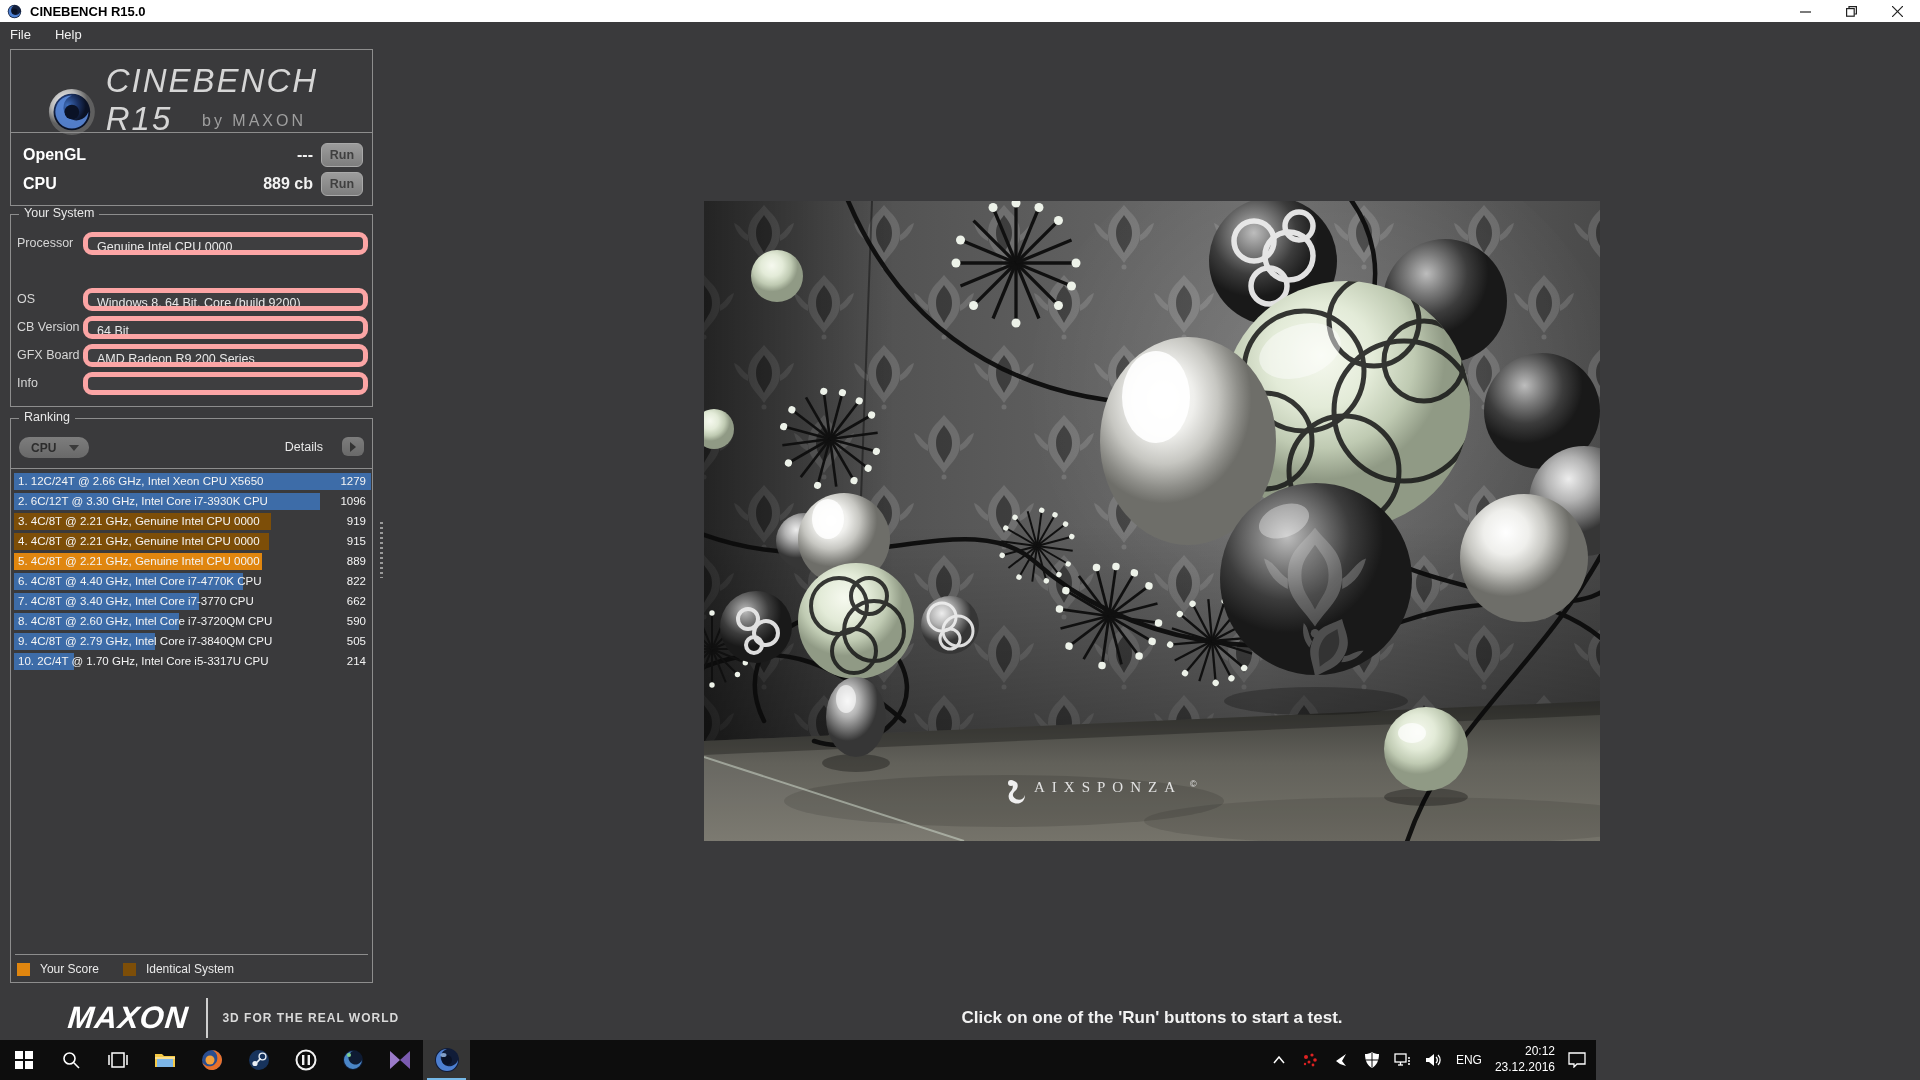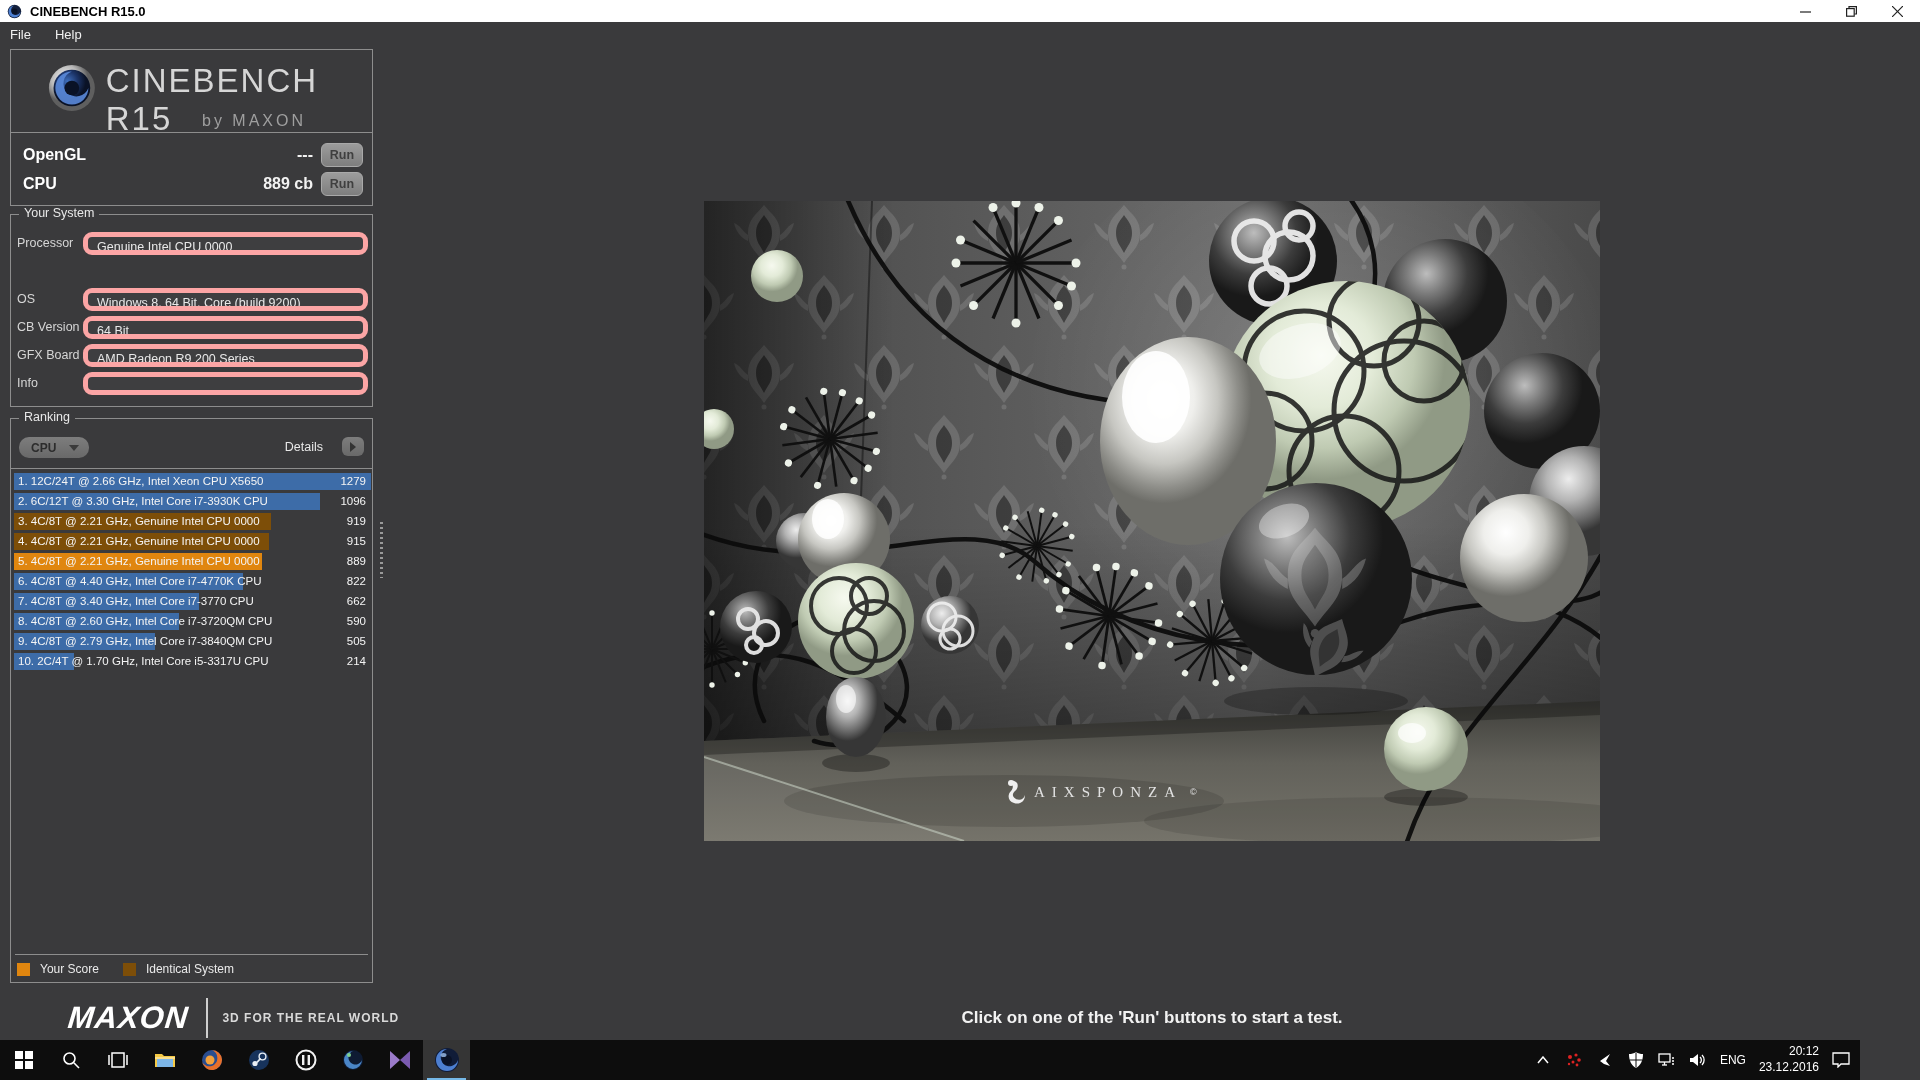--- a/index.html
+++ b/index.html
@@ -14,21 +14,21 @@
   .winbtns { position:absolute; right:0; top:0; height:22px; display:flex; }
   .winbtn { width:46px; height:22px; display:flex; align-items:center; justify-content:center; color:#222; }
   .menubar { position:absolute; left:0; top:22px; height:24px; display:flex; gap:4px; align-items:center; z-index:40;}
   .menuitem { color:#f0f0f0; font-size:13px; padding:2px 10px; }
 
   
   .box { position:absolute; border:1px solid #8d8d8d; background:#3a3a3c; }
   .gb-title { position:absolute; top:-9px; left:8px; background:#3a3a3c; padding:0 5px;
               font-size:12.5px; color:#e8e8e8; }
   #logobox { left:10px; top:49px; width:363px; height:157px; }
-  .logo-row { position:absolute; left:37px; top:12px; display:flex; align-items:flex-start; }
+  .logo-row { position:absolute; left:37px; top:12px; display:flex; align-items:flex-end;font-style:italic; }
   .logo-title { font-size:33px; font-weight:300; letter-spacing:2px; color:#d6d6d6; margin-left:10px; }
   .logo-sub { position:absolute; right:66px; top:62px; font-size:16px; letter-spacing:3px; color:#9f9f9f; }
   .logo-divider { position:absolute; left:0px; top:82px; width:361px; height:1px; background:#8d8d8d; }
   .bm-row { position:absolute; left:12px; width:340px; height:26px; display:flex; align-items:center; }
   .bm-label { font-size:16px; font-weight:bold; color:#fff; }
   .bm-value { position:absolute; right:50px; font-size:16px; font-weight:bold; color:#f2f2f2; }
   .runbtn { position:absolute; right:0px; width:42px; height:24px; border-radius:6px;
             background:linear-gradient(#9c9c9c,#7e7e7e); border:1px solid #a9a9a9;
             color:#3f3f3f; font-size:12.5px; font-weight:bold; display:flex; align-items:center; justify-content:center; }
 
@@ -66,28 +66,28 @@
               background:repeating-linear-gradient(#9a9a9a 0 2px, transparent 2px 5px); }
 
   .footer-brand { position:absolute; left:68px; top:998px; display:flex; align-items:center; }
   .maxon-word { font-size:31px; font-weight:800; font-style:italic; color:#fff; letter-spacing:1px;
                 transform:skewX(-6deg); }
   .brand-bar { width:2px; height:40px; background:#cfcfcf; margin:0 14px 0 18px; }
   .tagline { font-size:12px; letter-spacing:1px; color:#d9d9d9; font-weight:bold; }
 
   
   #render { position:absolute; left:704px; top:201px; width:896px; height:640px; background:#555; }
-  .credit { position:absolute; left:300px; top:578px; width:300px; display:flex; align-items:center; gap:8px; }
+  .credit { position:absolute; left:300px; top:578px; width:300px; display:flex; gap:8px; }
   .credit-text { font-family:"Liberation Serif", serif; font-size:15px; letter-spacing:7px; color:#e2e2e2; }
   .credit-mark { font-size:9px; color:#e2e2e2; vertical-align:super; }
   .status-msg { position:absolute; left:704px; top:1008px; width:896px; text-align:center;
                 font-size:17px; font-weight:bold; color:#f2f2f2; }
 
   
-  #taskbar { position:absolute; left:0; top:1040px; width:1860px; height:40px; background:#0d0d0d;
+  #taskbar { position:absolute; left:0; top:1040px; width:1596px; height:40px; background:#0d0d0d;
              display:flex; align-items:flex-start; z-index:60; }
   .task-left { display:flex; align-items:center; height:40px; }
   .task-tile { width:47px; height:40px; display:flex; align-items:center; justify-content:center; position:relative; }
   .task-tile.active { background:#353535; }
   .task-tile.active::after { content:""; position:absolute; left:4px; right:4px; bottom:0; height:2px; background:#76b9e8; }
   .tray { position:absolute; right:0; top:0; height:40px; display:flex; align-items:center; gap:13px; padding-right:10px; }
   .tray-ico { display:flex; align-items:center; justify-content:center; width:18px; height:18px; }
   .tray-lang { color:#fff; font-size:12px; }
   .clock { color:#fff; font-size:12px; text-align:right; line-height:1.3; }
 

